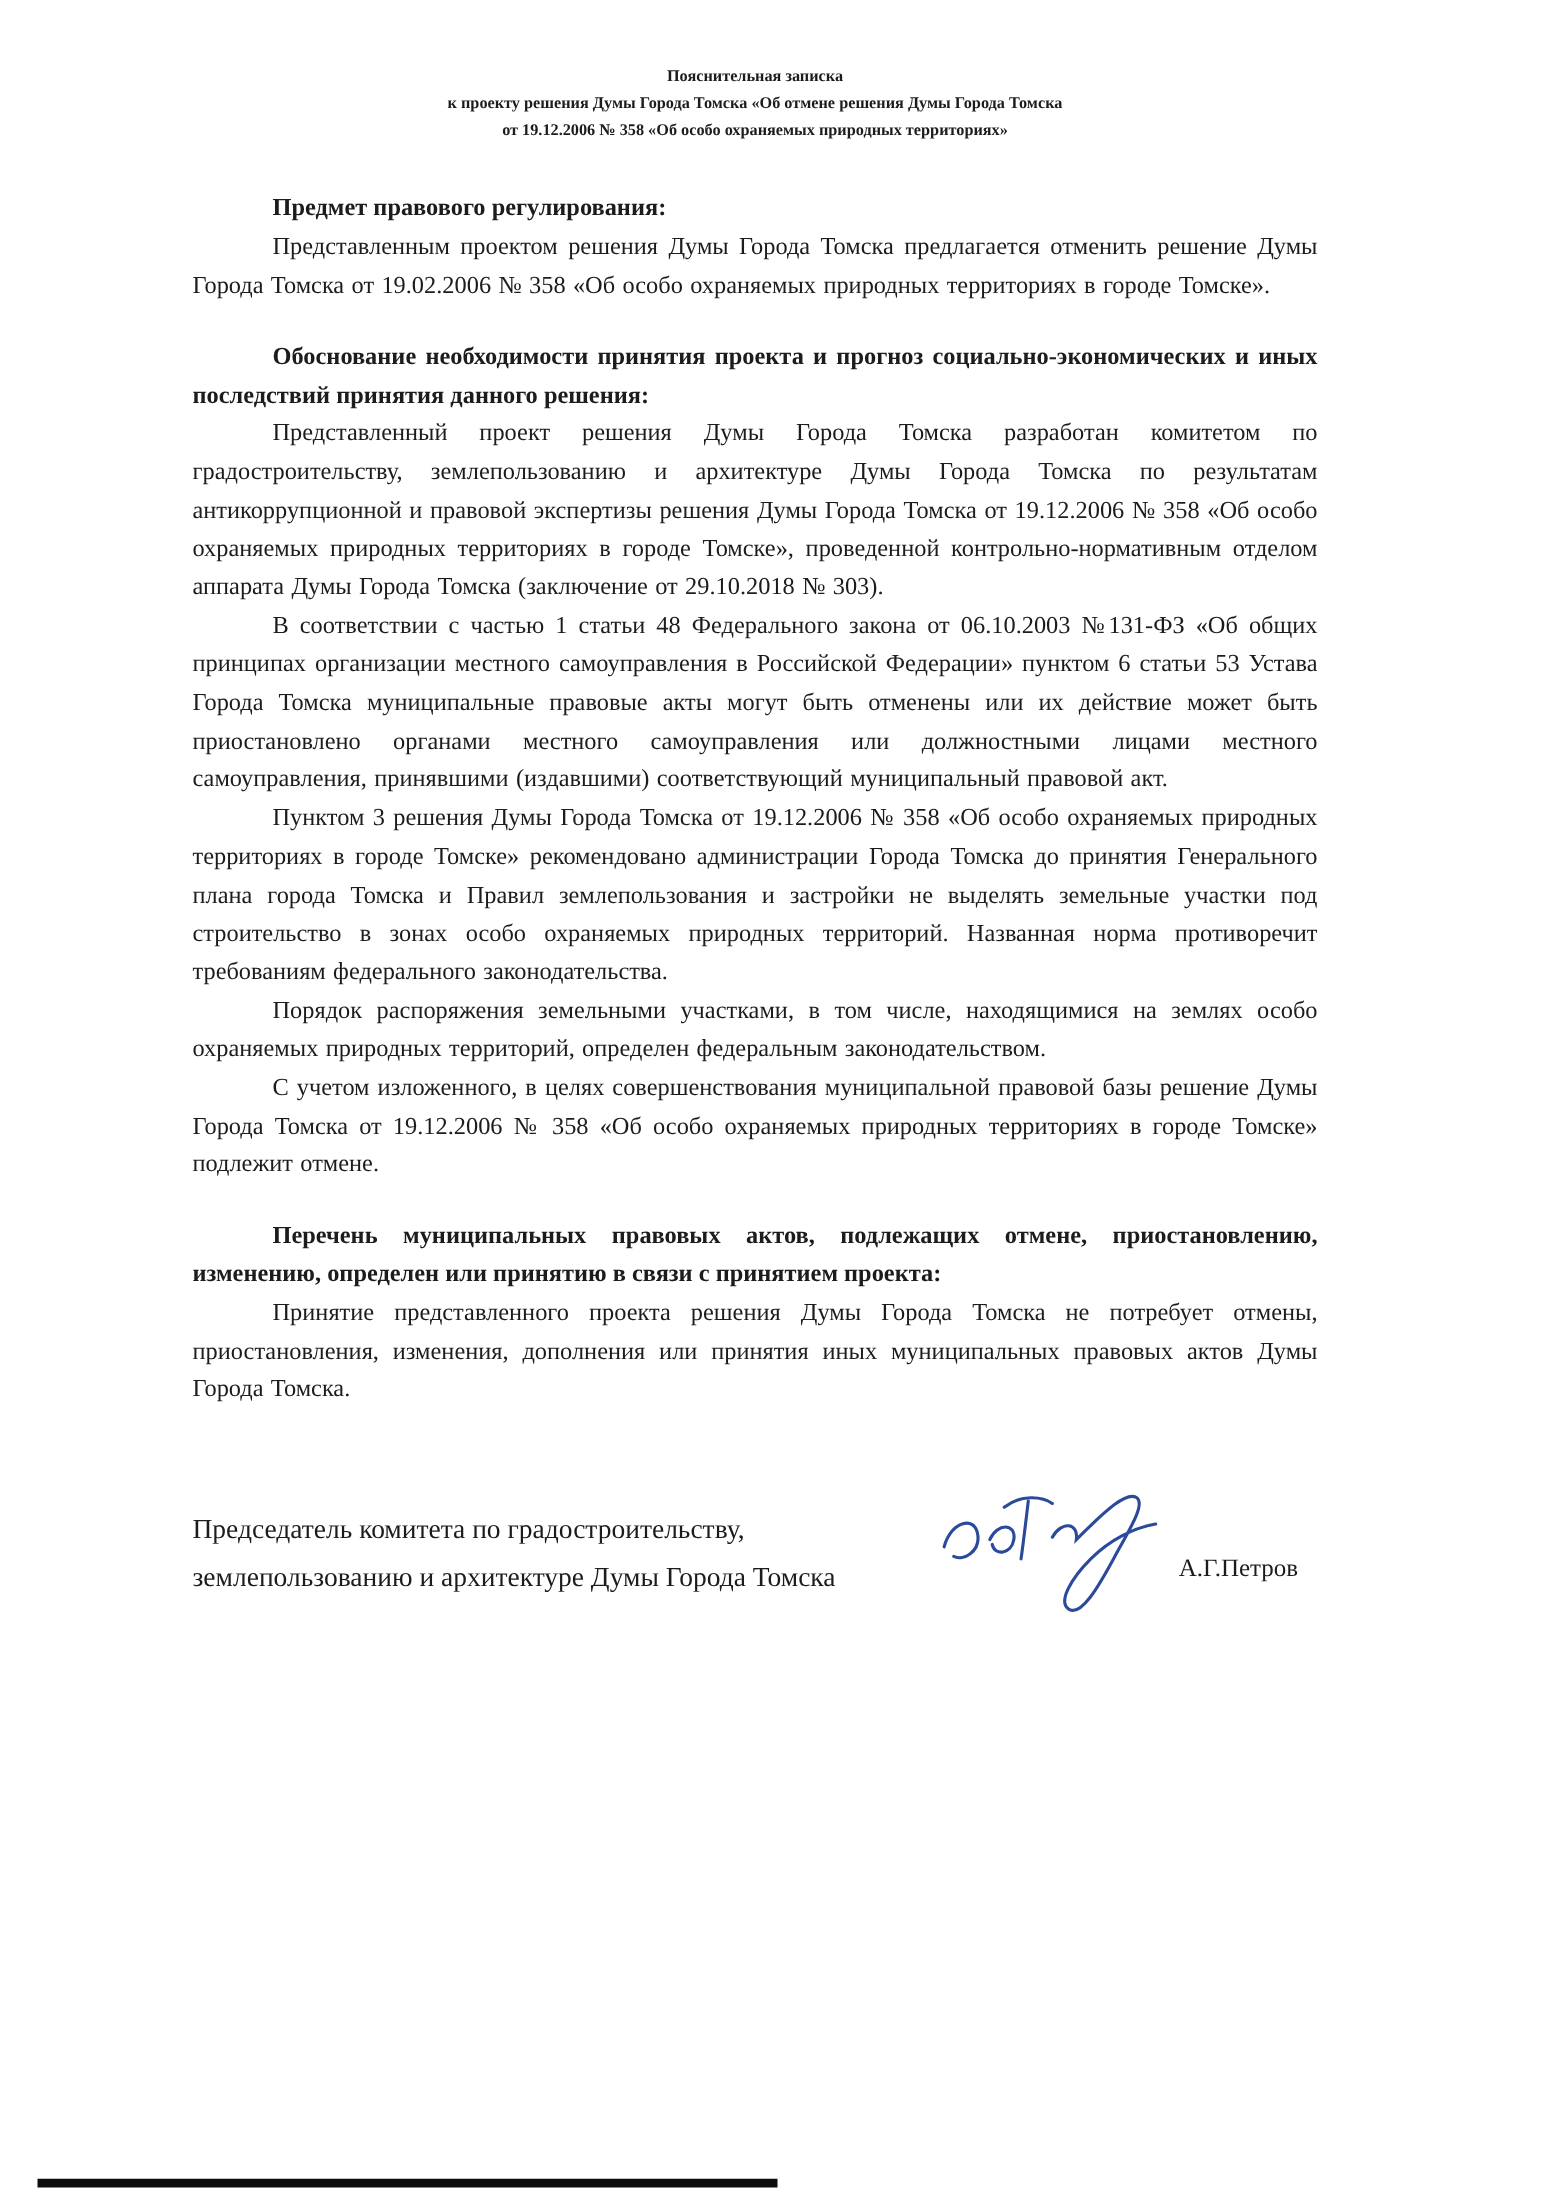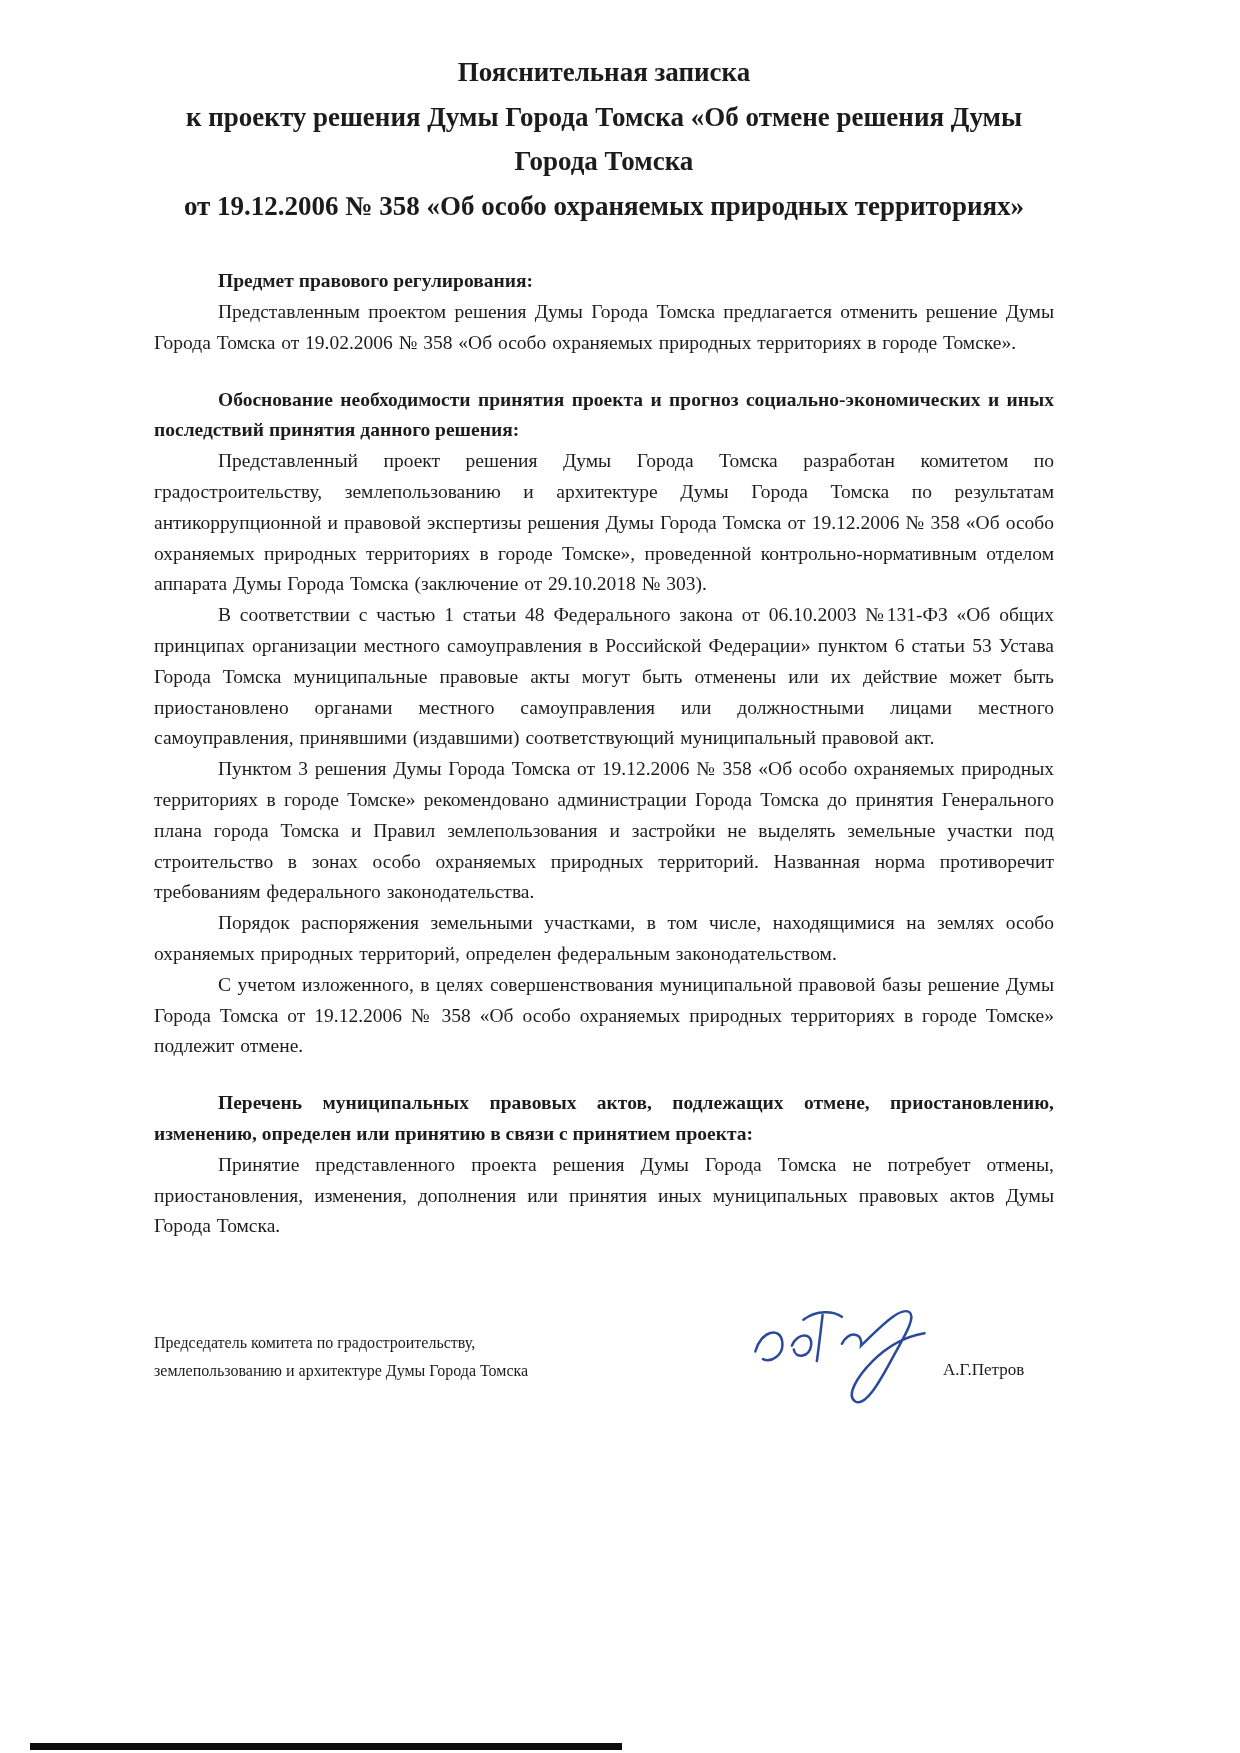--- a/index.html
+++ b/index.html
@@ -5,43 +5,43 @@
   * { margin:0; padding:0; box-sizing:border-box; }
   html,body { background:#e9e9e9; }
   .page {
     width:1240px; height:1753px; margin:0 auto; background:#ffffff;
     position:relative; overflow:hidden;
     padding:50px 186px 0 154px;
     font-family:"Liberation Serif", serif;
     color:#1c1c1c; font-size:19.5px;
   }
   .doc-title {
-    text-align:center; font-weight:bold; font-size:27px;
+    text-align:center; font-weight:bold; font-size:13px;
     line-height:1.65; margin-bottom:38px;
   }
   .doc-title .t-line { text-align:center; }
   .section-heading {
     font-weight:bold; text-align:justify; text-indent:64px;
     line-height:1.58; margin-top:26px;
   }
   .para {
     text-align:justify; text-indent:64px; line-height:1.58;
     word-spacing:1px;
   }
   .signature-block {
     margin-top:58px; display:flex; align-items:center;
   }
   .sig-position {
-    width:565px; line-height:1.75; font-size:16px;
+    width:565px; line-height:1.75; font-size:22px;
   }
   .sig-scribble {
     width:210px; height:125px; flex:0 0 auto; margin-left:14px; margin-top:-12px;
   }
   .sig-name {
-    font-size:17px; white-space:nowrap; padding-top:26px;
+    font-size:20px; white-space:nowrap; padding-top:26px;
   }
   .scan-bar {
     position:absolute; left:30px; bottom:3px; width:592px; height:7px;
     background:#0d0d0d;
   }
 </style>
 </head>
 <body>
 
 <div class="page">

